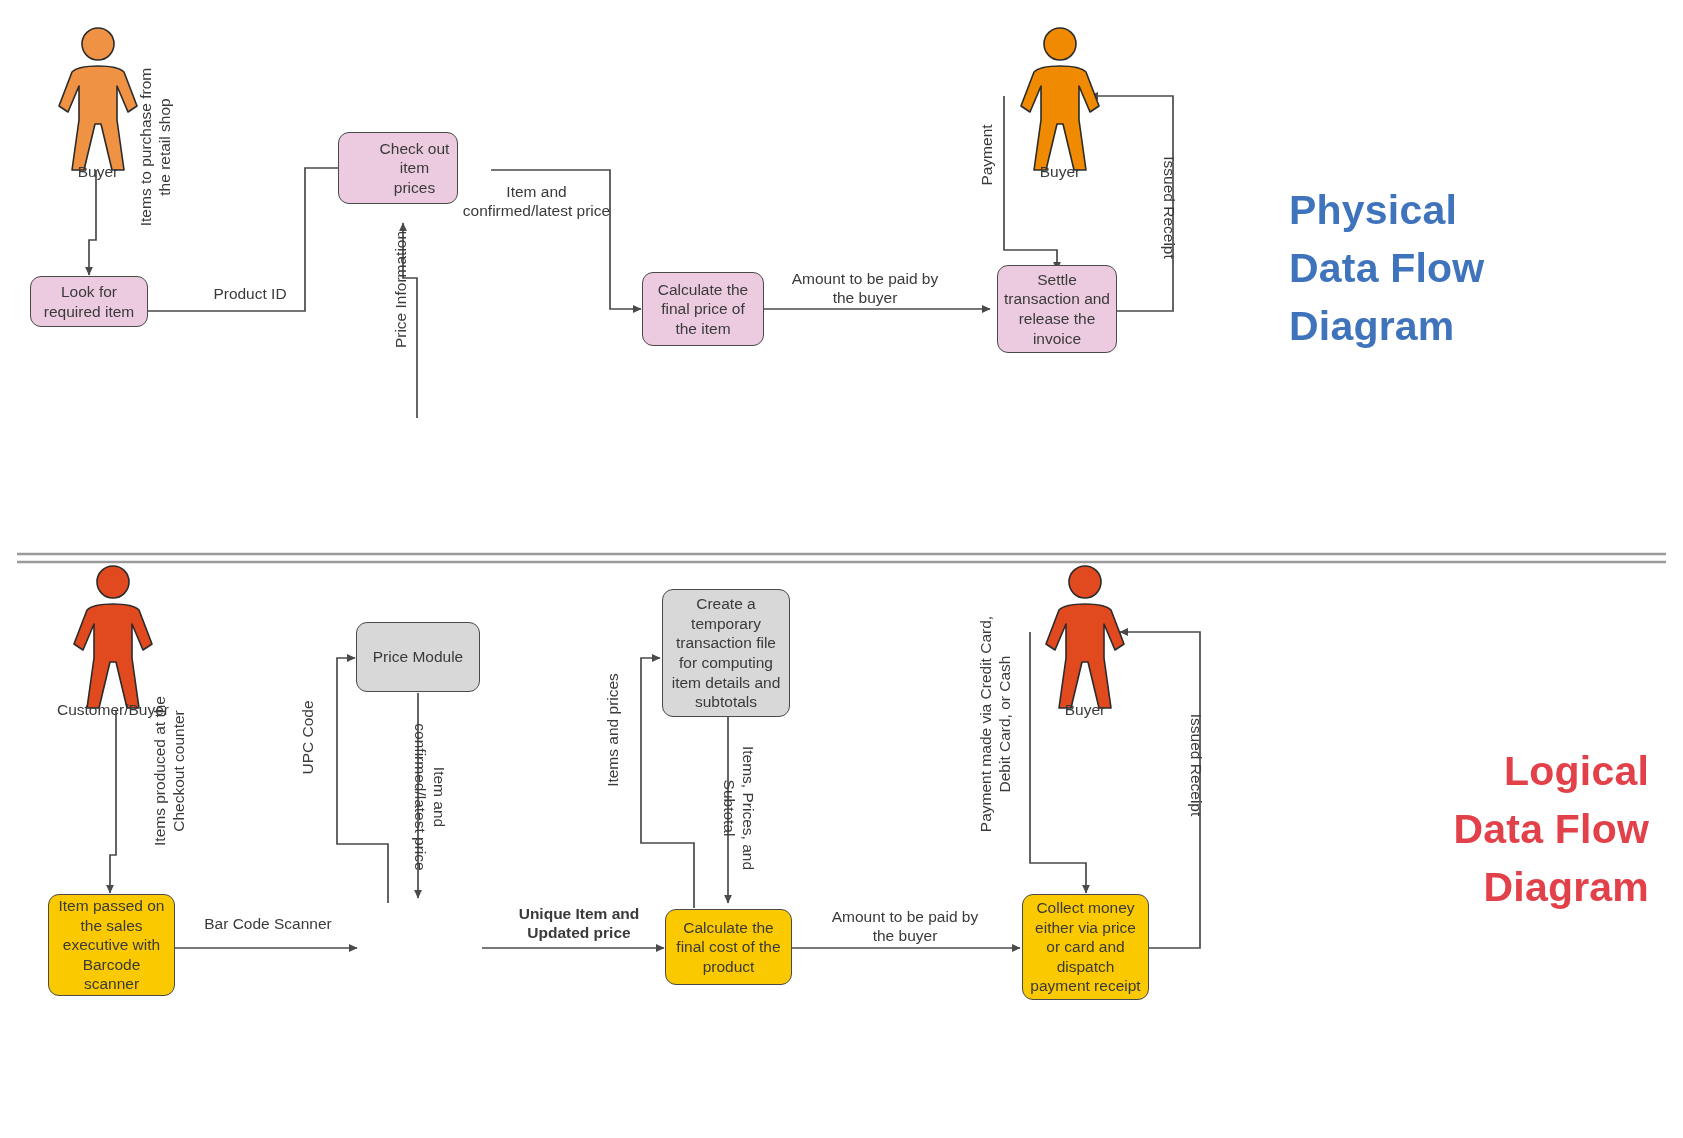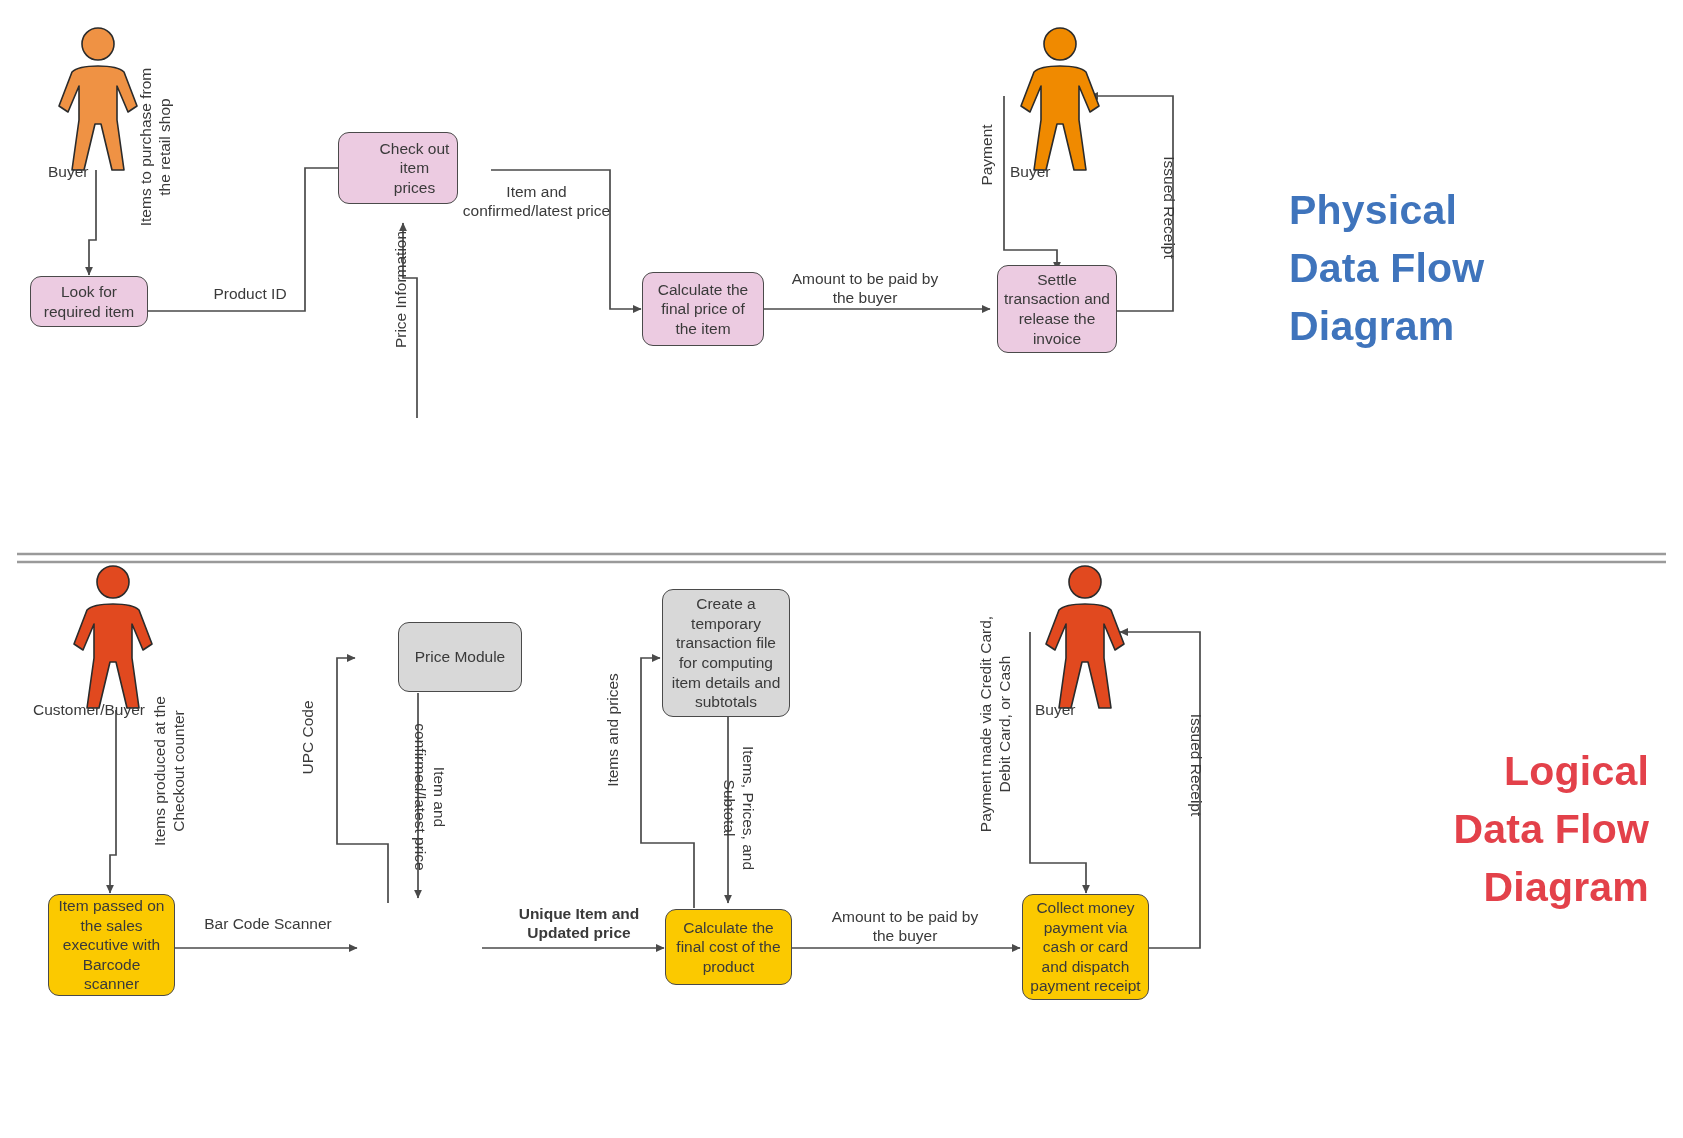--- a/index.html
+++ b/index.html
@@ -18,21 +18,21 @@
   .node.yellow{background:#fbc900;}
 
   
   .lbl{position:absolute;font-size:15.5px;line-height:1.22;color:#3a3a3a;
        text-align:center;white-space:pre-line;}
   .lbl.v-up{transform-origin:0 0;transform:rotate(-90deg);white-space:pre-line;}
   .lbl.v-dn{transform-origin:0 0;transform:rotate(90deg);white-space:pre-line;}
 
   
   .actor{position:absolute;}
-  .actor-name{position:absolute;font-size:15.5px;color:#3a3a3a;text-align:left;
+  .actor-name{position:absolute;font-size:15.5px;color:#3a3a3a;text-align:center;
               white-space:nowrap;}
 
   
   .title{position:absolute;font-weight:bold;font-size:41px;line-height:1.42;
          letter-spacing:.2px;white-space:pre-line;margin-top:37px;}
   .title.blue{color:#3f74bc;}
   .title.red{color:#e3414a;text-align:right;}
 </style>
 </head>
 <body>
@@ -167,36 +167,36 @@
 
   <div class="lbl v-up" style="left:978px; top:200px; width:90px;">Payment</div>
 
   <div class="lbl v-dn" style="left:1178px; top:145px; width:125px;">Issued Receipt</div>
 
   <div class="node yellow" style="left:48px; top:894px; width:127px; height:102px;">Item passed on
 the sales
 executive with
 Barcode scanner</div>
 
-  <div class="node grey" style="left:356px; top:622px; width:124px; height:70px;margin-left:42px;">Price Module</div>
+  <div class="node grey" style="left:356px; top:622px; width:124px; height:70px;">Price Module</div>
 
 
   <div class="node grey" style="left:662px; top:589px; width:128px; height:128px;">Create a
 temporary
 transaction file
 for computing
 item details and
 subtotals</div>
 
   <div class="node yellow" style="left:665px; top:909px; width:127px; height:76px;">Calculate the
 final cost of the
 product</div>
 
   <div class="node yellow" style="left:1022px; top:894px; width:127px; height:106px;">Collect money
-payment via cash
+either via price
 or card and
 dispatch
 payment receipt</div>
 
   <div class="lbl v-up" style="left:151px; top:876px; width:210px;">Items produced at the
 Checkout counter</div>
 
   <div class="lbl" style="left:188px; top:915px; width:160px;">Bar Code Scanner</div>
 
   <div class="lbl v-up" style="left:299px; top:790px; width:105px;">UPC Code</div>

